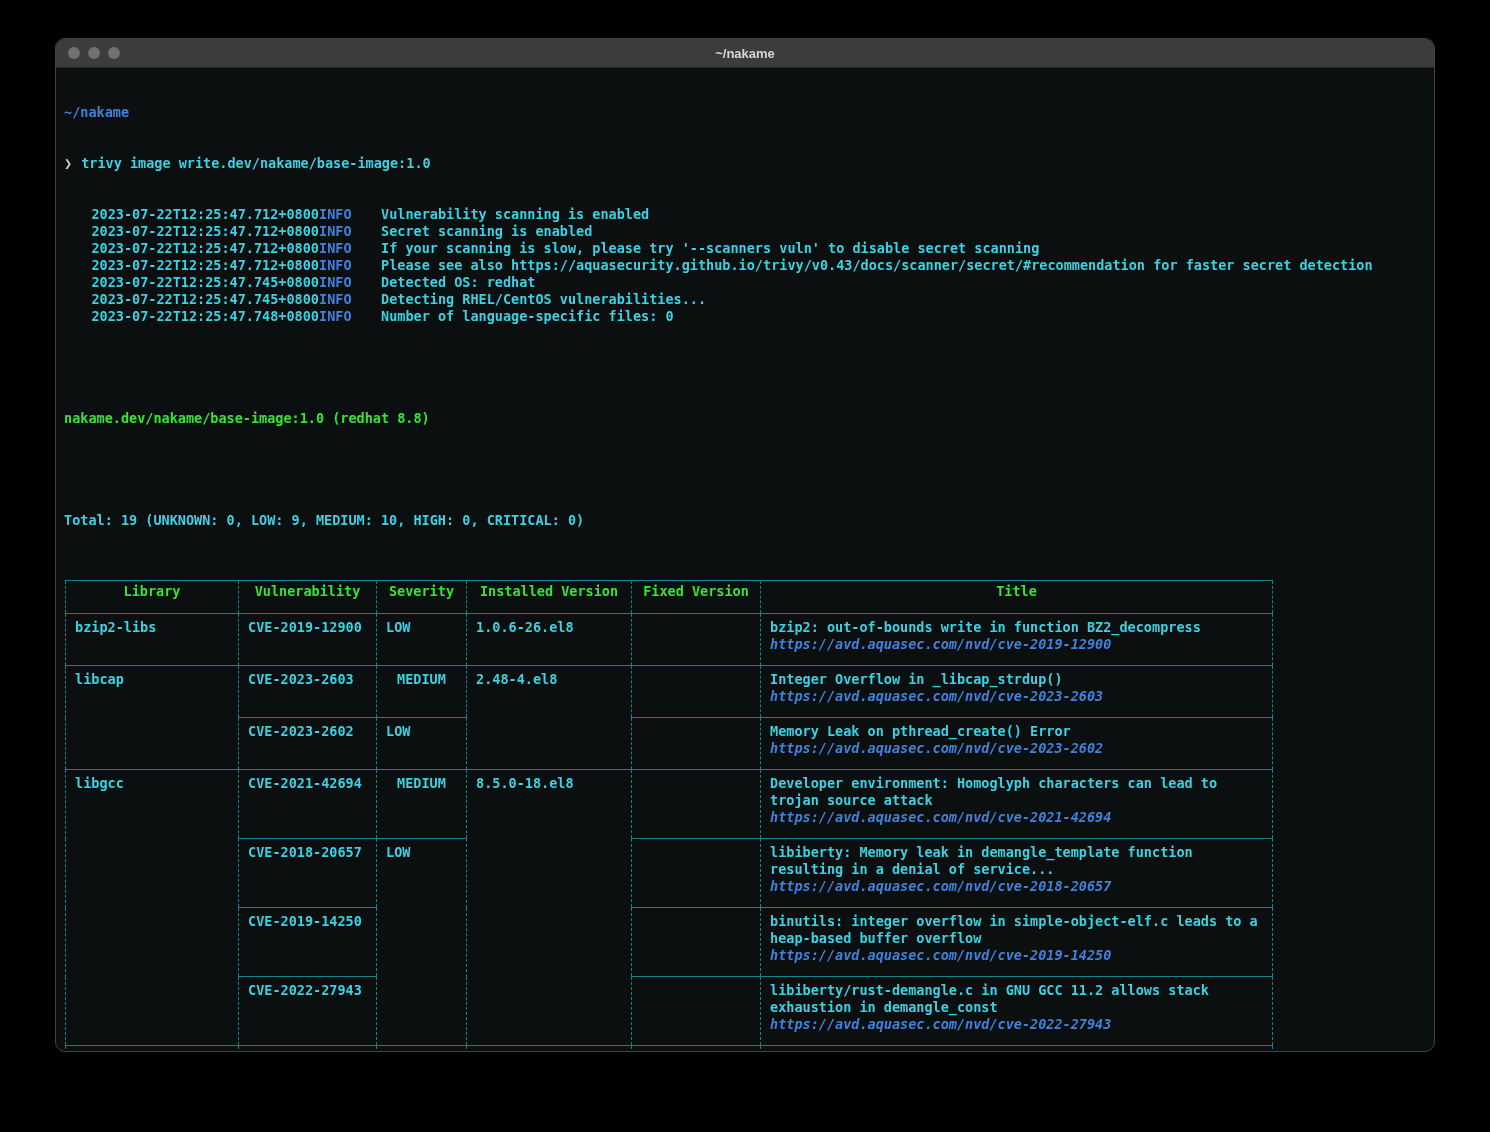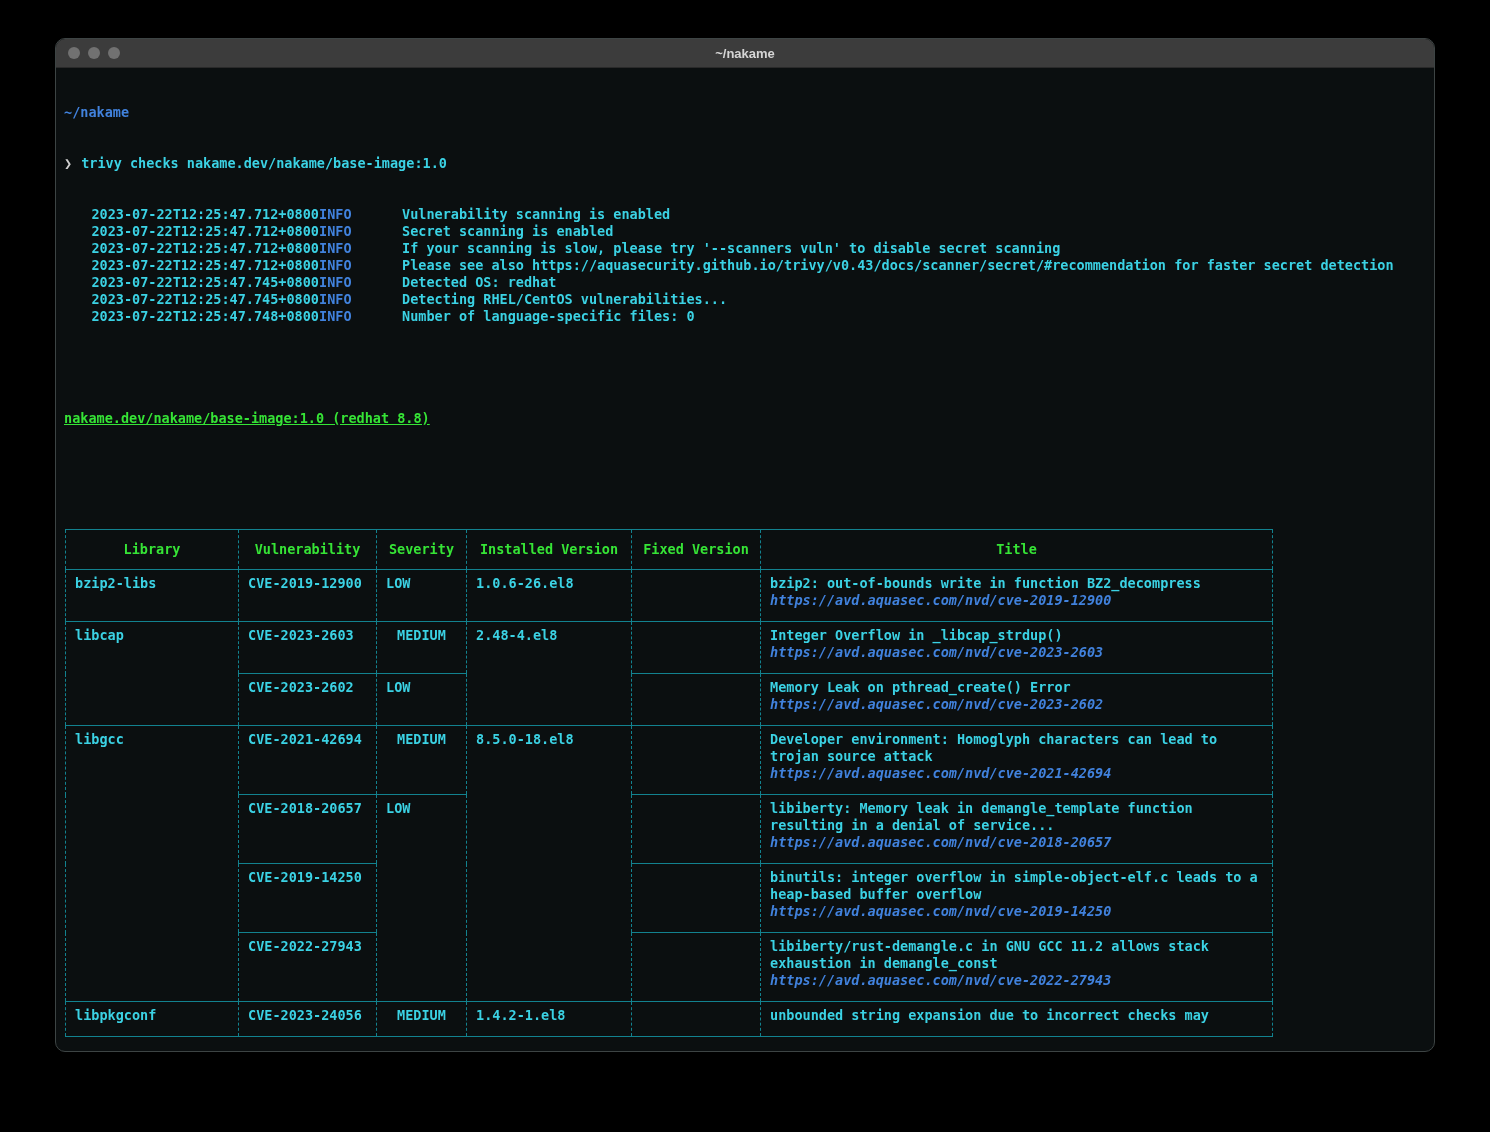--- a/index.html
+++ b/index.html
@@ -49,24 +49,23 @@
     color: var(--cyan, #3bd2e4);
     white-space: pre;
   }
   .line { height: 17px; }
   .blank { height: 17px; }
   .cwd { color: var(--blue, #4182dd); }
   .prompt { color: #cfcfcf; margin-right: 9px; }
   .cyan { color: var(--cyan, #3bd2e4); }
   .log .ts { display: inline-block; width: 255px; color: var(--cyan, #3bd2e4); text-align: right; }
   .log .lvl { display: inline-block; width: 62px; color: var(--blue, #4182dd); }
-  .log .msg { color: var(--cyan, #3bd2e4); margin-left: 21px; }
+  .log .msg { color: var(--cyan, #3bd2e4); }
   .report-title {
     color: var(--green, #36e436);
-    text-decoration: underline;
   }
   .summary { color: var(--cyan, #3bd2e4); }
 
   table.vuln {
     border-collapse: collapse;
     table-layout: fixed;
     width: 1207px;
     margin-top: 17px;
     margin-left: 1px;
   }
@@ -76,21 +75,21 @@
     border-left: 1px dashed var(--tborder, #12828f);
     border-right: 1px dashed var(--tborder, #12828f);
     vertical-align: top;
     box-sizing: border-box;
     overflow: hidden;
   }
   table.vuln th {
     color: var(--green, #36e436);
     text-align: center;
     font-weight: bold;
-    padding: 11px 4px;
+    padding: 2px 4px;
     height: 33px;
   }
   table.vuln td {
     padding: 5px 9px 12px 9px;
     color: var(--cyan, #3bd2e4);
   }
   td .titleline { white-space: pre; }
   td .url { color: var(--blue, #4182dd); white-space: pre; font-style: italic; }
   td.sev-low { color: var(--blue, #4182dd); }
   td.sev-medium { color: var(--yellow, #c9c43c); text-align: center; }
@@ -102,20 +101,21 @@
   <div class="titlebar">
     <div class="traffic">
       <span class="dot"></span>
       <span class="dot"></span>
       <span class="dot"></span>
     </div>
     <div class="titletext">~/nakame</div>
   </div>
   <div class="term">
     <div class="line cwd">~/nakame</div>
-    <div class="line cmd"><span class="prompt">❯</span><span class="cyan">trivy checks nakame.dev/nakame/base-image:1.0</span></div>
+    <div class="line cmd"><span class="prompt">❯</span><span class="cyan">trivy image write.dev/nakame/base-image:1.0</span></div>
     <div id="log"><div class="line log"><span class="ts">2023-07-22T12:25:47.712+0800</span><span class="lvl">INFO</span><span class="msg">Vulnerability scanning is enabled</span></div><div class="line log"><span class="ts">2023-07-22T12:25:47.712+0800</span><span class="lvl">INFO</span><span class="msg">Secret scanning is enabled</span></div><div class="line log"><span class="ts">2023-07-22T12:25:47.712+0800</span><span class="lvl">INFO</span><span class="msg">If your scanning is slow, please try '--scanners vuln' to disable secret scanning</span></div><div class="line log"><span class="ts">2023-07-22T12:25:47.712+0800</span><span class="lvl">INFO</span><span class="msg">Please see also https://aquasecurity.github.io/trivy/v0.43/docs/scanner/secret/#recommendation for faster secret detection</span></div><div class="line log"><span class="ts">2023-07-22T12:25:47.745+0800</span><span class="lvl">INFO</span><span class="msg">Detected OS: redhat</span></div><div class="line log"><span class="ts">2023-07-22T12:25:47.745+0800</span><span class="lvl">INFO</span><span class="msg">Detecting RHEL/CentOS vulnerabilities...</span></div><div class="line log"><span class="ts">2023-07-22T12:25:47.748+0800</span><span class="lvl">INFO</span><span class="msg">Number of language-specific files: 0</span></div></div>
     <div class="blank"></div>
     <div class="line report-title">nakame.dev/nakame/base-image:1.0 (redhat 8.8)</div>
     <div class="blank"></div>
+    <div class="line summary">Total: 19 (UNKNOWN: 0, LOW: 9, MEDIUM: 10, HIGH: 0, CRITICAL: 0)</div>
     <table class="vuln" id="vuln-table"><colgroup><col style="width: 173px;"><col style="width: 138px;"><col style="width: 90px;"><col style="width: 165px;"><col style="width: 129px;"><col style="width: 512px;"></colgroup><thead><tr><th>Library</th><th>Vulnerability</th><th>Severity</th><th>Installed Version</th><th>Fixed Version</th><th>Title</th></tr></thead><tbody><tr><td>bzip2-libs</td><td>CVE-2019-12900</td><td class="sev-low">LOW</td><td>1.0.6-26.el8</td><td></td><td><div class="titleline">bzip2: out-of-bounds write in function BZ2_decompress</div><div class="url">https://avd.aquasec.com/nvd/cve-2019-12900</div></td></tr><tr><td rowspan="2">libcap</td><td>CVE-2023-2603</td><td class="sev-medium">MEDIUM</td><td rowspan="2">2.48-4.el8</td><td></td><td><div class="titleline">Integer Overflow in _libcap_strdup()</div><div class="url">https://avd.aquasec.com/nvd/cve-2023-2603</div></td></tr><tr><td>CVE-2023-2602</td><td class="sev-low">LOW</td><td></td><td><div class="titleline">Memory Leak on pthread_create() Error</div><div class="url">https://avd.aquasec.com/nvd/cve-2023-2602</div></td></tr><tr><td rowspan="4">libgcc</td><td>CVE-2021-42694</td><td class="sev-medium">MEDIUM</td><td rowspan="4">8.5.0-18.el8</td><td></td><td><div class="titleline">Developer environment: Homoglyph characters can lead to</div><div class="titleline">trojan source attack</div><div class="url">https://avd.aquasec.com/nvd/cve-2021-42694</div></td></tr><tr><td>CVE-2018-20657</td><td rowspan="3" class="sev-low">LOW</td><td></td><td><div class="titleline">libiberty: Memory leak in demangle_template function</div><div class="titleline">resulting in a denial of service...</div><div class="url">https://avd.aquasec.com/nvd/cve-2018-20657</div></td></tr><tr><td>CVE-2019-14250</td><td></td><td><div class="titleline">binutils: integer overflow in simple-object-elf.c leads to a</div><div class="titleline">heap-based buffer overflow</div><div class="url">https://avd.aquasec.com/nvd/cve-2019-14250</div></td></tr><tr><td>CVE-2022-27943</td><td></td><td><div class="titleline">libiberty/rust-demangle.c in GNU GCC 11.2 allows stack</div><div class="titleline">exhaustion in demangle_const</div><div class="url">https://avd.aquasec.com/nvd/cve-2022-27943</div></td></tr><tr><td>libpkgconf</td><td>CVE-2023-24056</td><td rowspan="3" class="sev-medium">MEDIUM</td><td>1.4.2-1.el8</td><td></td><td><div class="titleline">unbounded string expansion due to incorrect checks may</div></td></tr></tbody></table>
   </div>
 </div>
 
 </body></html>

